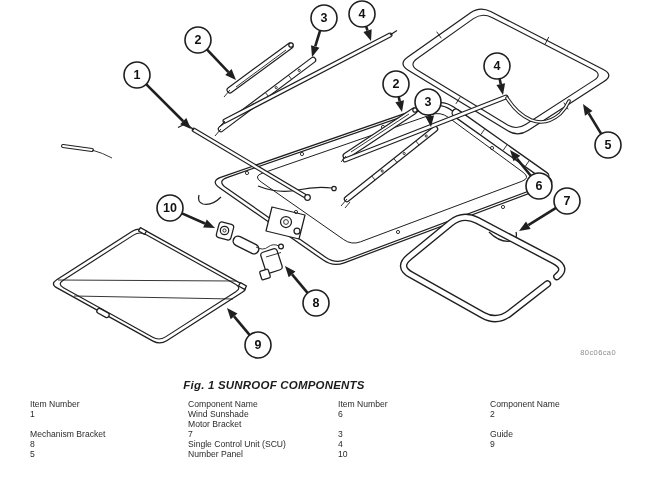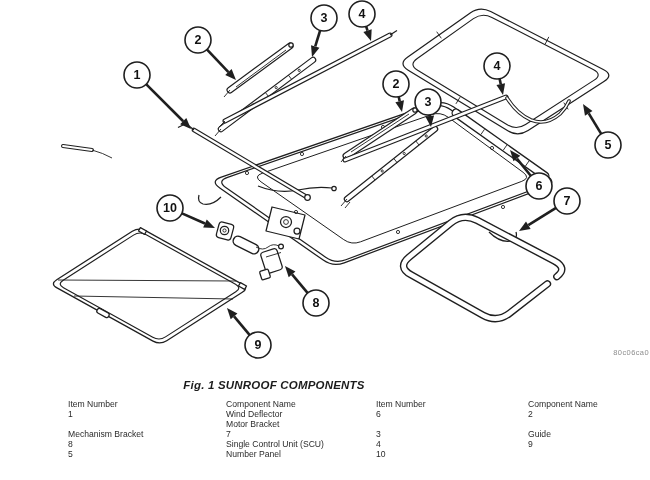--- a/index.html
+++ b/index.html
@@ -7,28 +7,28 @@
     width:650px;height:480px;background:#ffffff;overflow:hidden;position:relative;
     font-family:"Liberation Sans", sans-serif;
   }
   .stage{position:absolute;left:0;top:0;width:650px;height:480px;}
   svg text{font-family:"Liberation Sans", sans-serif;}
   .figure-caption{
     position:absolute;left:0;top:379px;width:548px;text-align:center;
     font-size:11.5px;font-weight:bold;font-style:italic;color:#1c1c1c;letter-spacing:.2px;
   }
   .figure-code{
-    position:absolute;right:1px;top:348px;font-size:7.5px;color:#8d8d8d;letter-spacing:.4px;
+    position:absolute;right:34px;top:348px;font-size:7.5px;color:#8d8d8d;letter-spacing:.4px;
   }
   .parts-table{
     position:absolute;left:30px;top:400px;width:618px;
     display:grid;grid-template-columns:158px 150px 152px 1fr;
     font-size:8.6px;line-height:9.9px;color:#2b2b2b;
   }
-  .parts-table .cell{white-space:pre-line;margin-left:38px;}
+  .parts-table .cell{white-space:pre-line;}
   
   .ln{stroke:#1f1f1f;fill:none;stroke-width:1.25;stroke-linejoin:round;}
   .lnf{stroke:#1f1f1f;fill:#ffffff;stroke-width:1.25;stroke-linejoin:round;}
   .thin{stroke:#1f1f1f;fill:none;stroke-width:.9;}
   .capb{stroke:#1f1f1f;fill:none;stroke-linecap:round;}
   .capw{stroke:#ffffff;fill:none;stroke-linecap:round;}
 </style>
 </head>
 <body>
 
@@ -253,21 +253,21 @@
   <div class="figure-code">80c06ca0</div>
 
   <div class="figure-caption">Fig. 1 SUNROOF COMPONENTS</div>
 
   <div class="parts-table" id="parts-table">
       <div class="cell">Item Number</div>
       <div class="cell">Component Name</div>
       <div class="cell">Item Number</div>
       <div class="cell">Component Name</div>
       <div class="cell">1</div>
-      <div class="cell">Wind Deflector
+      <div class="cell">Wind Sunshade
 Motor Bracket</div>
       <div class="cell">6</div>
       <div class="cell">2</div>
       <div class="cell">Mechanism Bracket</div>
       <div class="cell">7</div>
       <div class="cell">3</div>
       <div class="cell">Guide</div>
       <div class="cell">8</div>
       <div class="cell">Single Control Unit (SCU)</div>
       <div class="cell">4</div>

